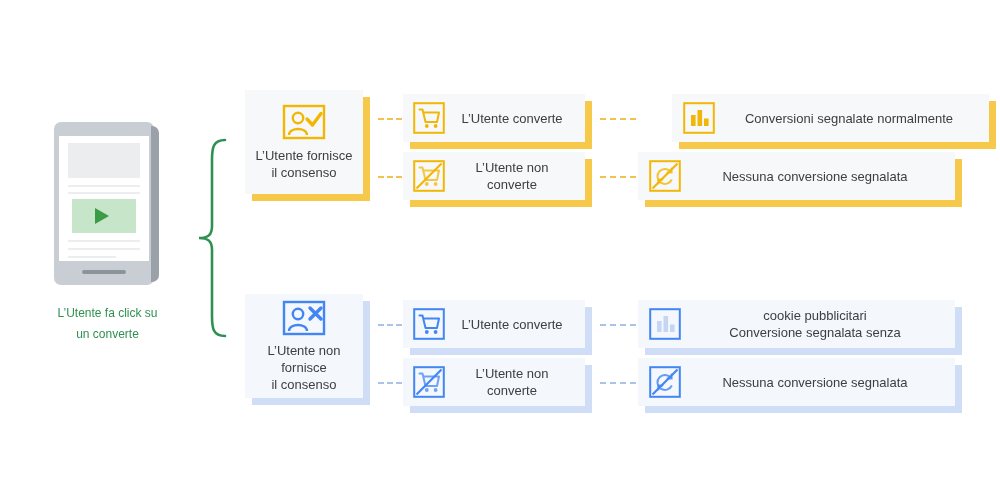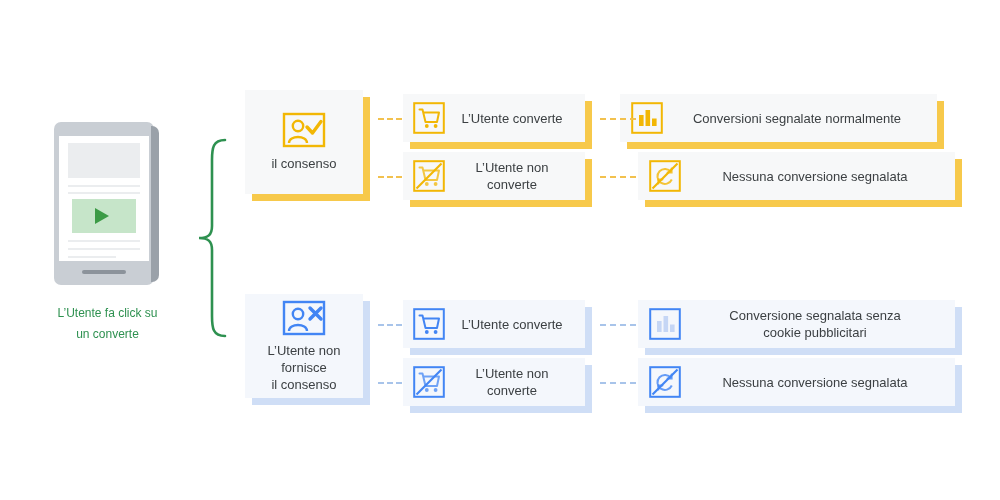--- a/index.html
+++ b/index.html
@@ -121,20 +121,21 @@
     <div class="face">
       <span class="icon-box">
         <svg width="44" height="36" viewBox="0 0 44 36">
           <rect x="2" y="2" width="40" height="32" fill="none" stroke="#f2b705" stroke-width="2.4"></rect>
           <circle cx="16" cy="14" r="5.2" fill="none" stroke="#f2b705" stroke-width="2.4"></circle>
           <path d="M7 31 C7 23 25 23 25 31" fill="none" stroke="#f2b705" stroke-width="2.4"></path>
           <path d="M25 15 L30.5 21 L39 9.5" fill="none" stroke="#f2b705" stroke-width="3.4" stroke-linecap="round" stroke-linejoin="round"></path>
         </svg>
       </span>
       <div class="card-label" style="margin-top:7px;">
+        <div>L’Utente fornisce</div>
         <div>il consenso</div>
       </div>
     </div>
   </div>
 
   <div class="conn" style="left:378px;top:118px;width:24px;"></div>
   <div class="conn" style="left:378px;top:176px;width:24px;"></div>
 
   <div class="card yellow" style="left:403px;top:94px;width:182px;height:48px;">
     <div class="shadow"></div>
@@ -168,21 +169,21 @@
       <div class="row-text card-label">
         <div>L’Utente non</div>
         <div>converte</div>
       </div>
     </div>
   </div>
 
   <div class="conn" style="left:600px;top:118px;width:36px;"></div>
   <div class="conn" style="left:600px;top:176px;width:36px;"></div>
 
-  <div class="card yellow" style="left:620px;top:94px;width:317px;height:48px;">
+  <div class="card yellow" style="left:672px;top:94px;width:317px;height:48px;">
     <div class="shadow"></div>
     <div class="face">
       <span class="icon-box" style="margin-left:11px;">
         <svg width="32" height="32" viewBox="0 0 32 32">
           <rect x="1.2" y="1.2" width="29.6" height="29.6" fill="none" stroke="#f2b705" stroke-width="2"></rect>
           <rect x="8" y="13" width="4.6" height="11" fill="#f2b705"></rect>
           <rect x="14.5" y="8" width="4.6" height="16" fill="#f2b705"></rect>
           <rect x="21" y="16.5" width="4.6" height="7.5" fill="#f2b705"></rect>
         </svg>
       </span>
@@ -276,22 +277,22 @@
     <div class="face">
       <span class="icon-box" style="margin-left:11px;">
         <svg width="32" height="32" viewBox="0 0 32 32">
           <rect x="1.2" y="1.2" width="29.6" height="29.6" fill="none" stroke="#4285f4" stroke-width="2"></rect>
           <rect x="8" y="13" width="4.6" height="11" fill="#c5d6f5"></rect>
           <rect x="14.5" y="8" width="4.6" height="16" fill="#c5d6f5"></rect>
           <rect x="21" y="16.5" width="4.6" height="7.5" fill="#c5d6f5"></rect>
         </svg>
       </span>
       <div class="row-text card-label">
+        <div>cookie pubblicitari</div>
         <div>Conversione segnalata senza</div>
-        <div>cookie pubblicitari</div>
       </div>
     </div>
   </div>
 
   <div class="card blue" style="left:638px;top:358px;width:317px;height:48px;">
     <div class="shadow"></div>
     <div class="face">
       <span class="icon-box" style="margin-left:11px;">
         <svg width="32" height="32" viewBox="0 0 32 32">
           <rect x="1.2" y="1.2" width="29.6" height="29.6" fill="none" stroke="#4285f4" stroke-width="2"></rect>

